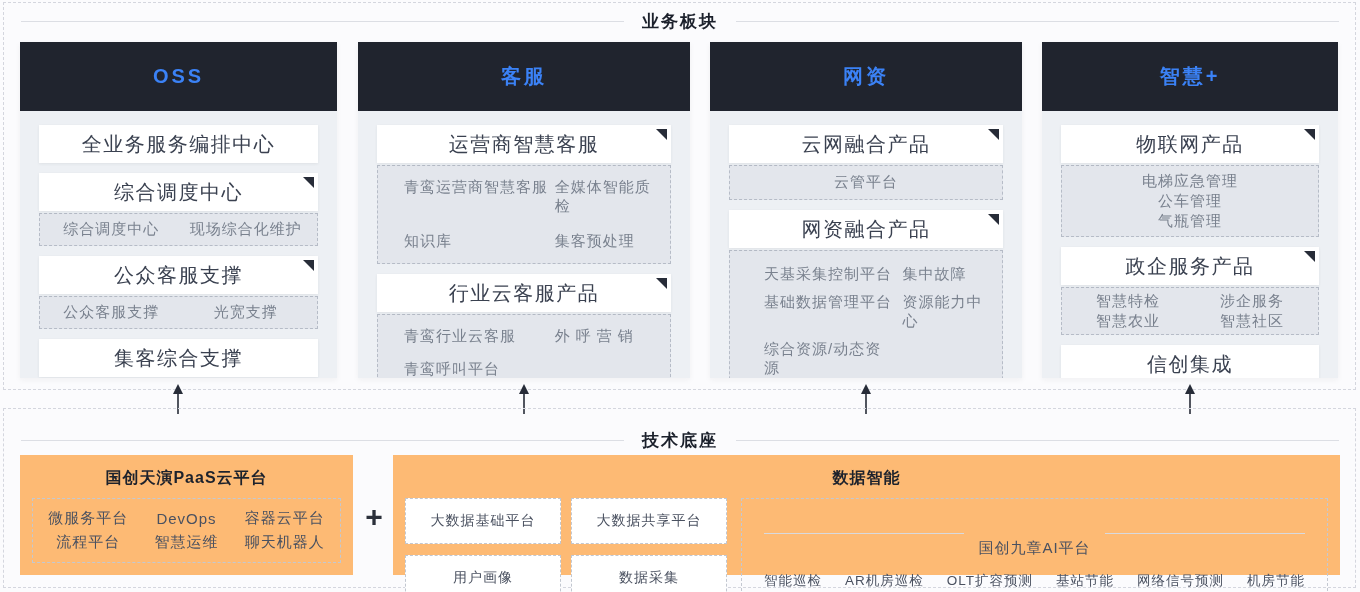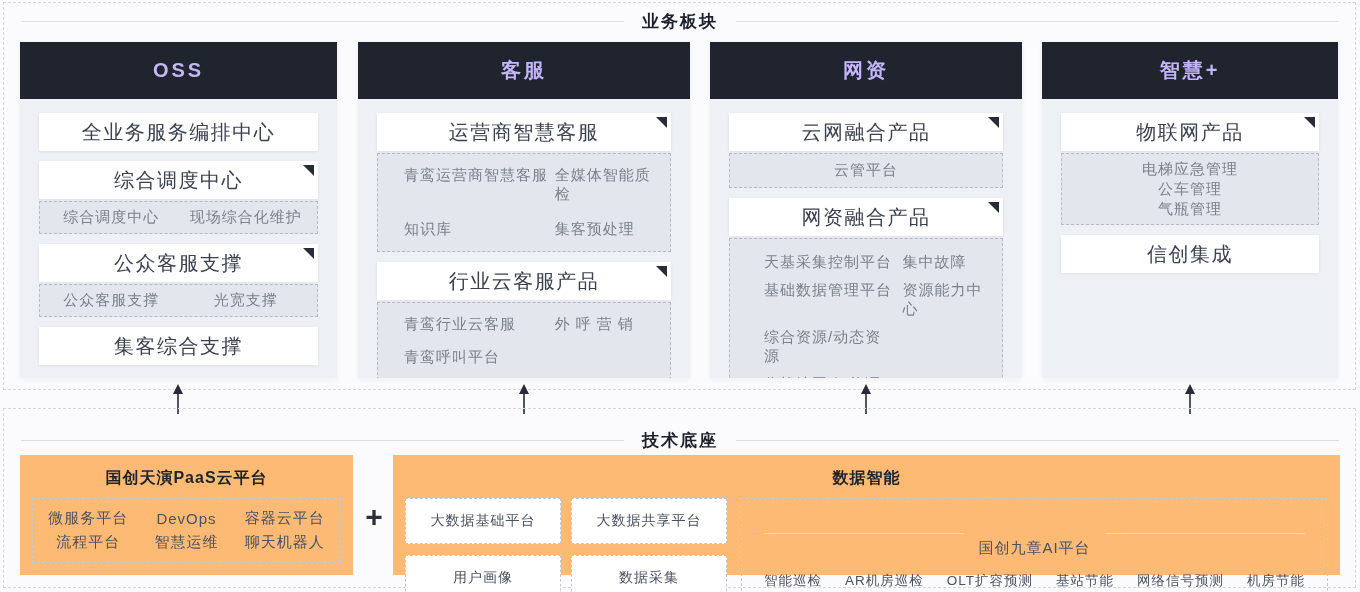--- a/index.html
+++ b/index.html
@@ -25,21 +25,21 @@
   .title-row-business { left:21px; right:21px; top:10px; }
   .title-row-tech { left:21px; right:21px; top:429px; }
 
   
   .column { position:absolute; top:42px; height:336px; display:flex; flex-direction:column;
             box-shadow:0 2px 6px rgba(32,36,46,0.05); }
   .col-1 { left:20px;  width:317px; }
   .col-2 { left:358px; width:332px; }
   .col-3 { left:710px; width:312px; }
   .col-4 { left:1042px; width:296px; }
-  .col-header { height:57px; background:#20242e; color:#c4b5fd; display:flex; align-items:center;
+  .col-header { height:69px; background:#20242e; color:#3b82f6; display:flex; align-items:center;
                 justify-content:center; font-size:20px; font-weight:bold; letter-spacing:3px; flex:none; }
   .col-body { flex:1; background:#edf0f4; padding:14px 19px; display:flex; flex-direction:column; gap:10px; overflow:hidden; }
 
   .group { display:flex; flex-direction:column; gap:2px; }
   .card { position:relative; background:#ffffff; min-height:38px; display:flex; align-items:center;
           justify-content:center; font-size:20px; color:#3a4150; letter-spacing:1.5px;
           box-shadow:0 1px 3px rgba(32,36,46,0.07); }
   .corner { position:absolute; top:4px; right:4px; width:11px; height:11px; background:#272c38;
             clip-path:polygon(0 0,100% 0,100% 100%); }
 
@@ -194,20 +194,32 @@
           <span>物联网产品</span>
         </div>
         <div class="subbox sub-rows-center">
           <span>电梯应急管理</span>
           <span>公车管理</span>
           <span>气瓶管理</span>
         </div>
       </div>
       <div class="group">
         <div class="card">
+          <span class="corner"></span>
+          <span>政企服务产品</span>
+        </div>
+        <div class="subbox sub-grid2c-2row">
+          <span>智慧特检</span>
+          <span>涉企服务</span>
+          <span>智慧农业</span>
+          <span>智慧社区</span>
+        </div>
+      </div>
+      <div class="group">
+        <div class="card">
           <span>信创集成</span>
         </div>
       </div>
     </div>
   </div>
 
   <svg class="arrow" style="left:170px" viewBox="0 0 16 30">
     <rect x="7.2" y="7" width="1.6" height="23" fill="#272c38"></rect>
     <polygon points="8,0 3,10 13,10" fill="#272c38"></polygon>
   </svg>

